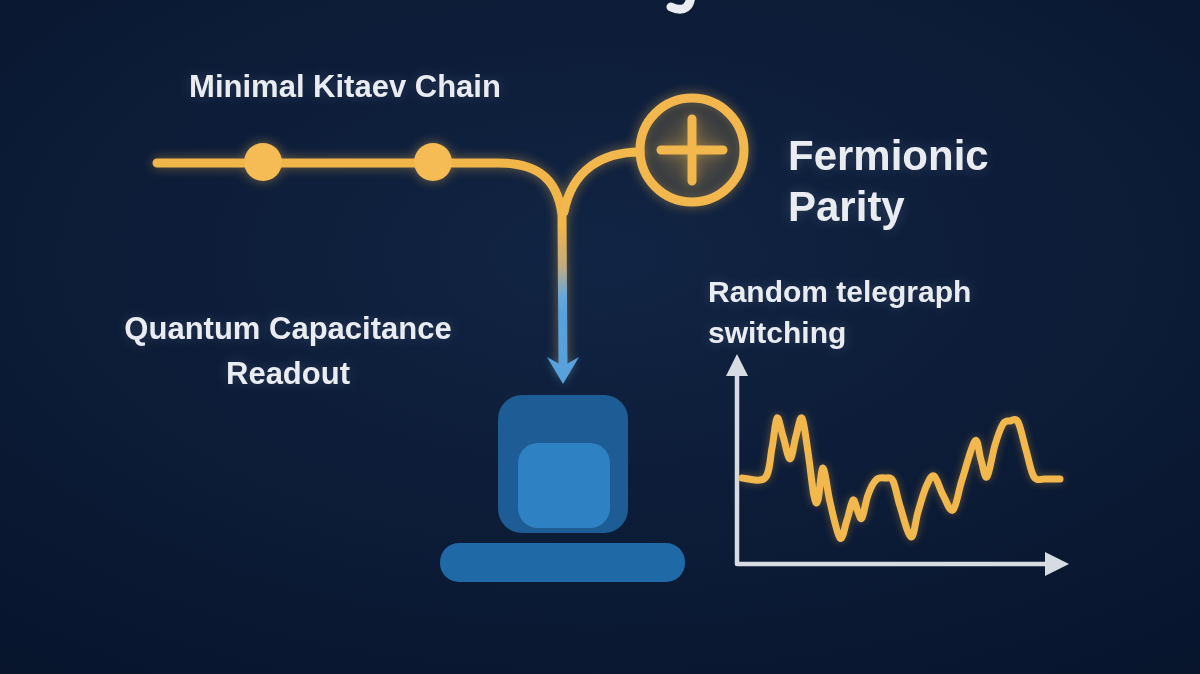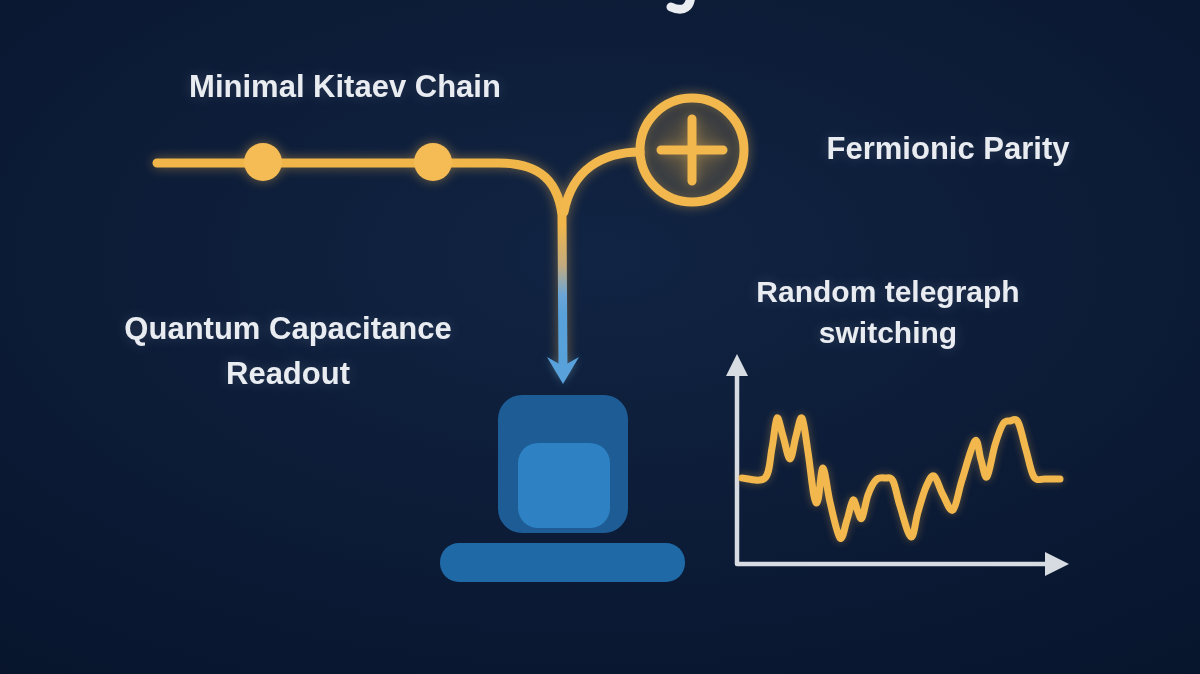--- a/index.html
+++ b/index.html
@@ -8,23 +8,23 @@
     font-family:"Liberation Sans",sans-serif;
     background:radial-gradient(120% 115% at 50% 38%, #112443 0%, #0c1b36 38%, #07142c 70%, #030d1f 100%);
     text-decoration:underline;
   }
   svg.layer{position:absolute;left:0;top:0;}
   .label{
     position:absolute;color:#e9ecf1;font-weight:700;line-height:1.22;
     text-shadow:0 0 14px rgba(220,230,255,0.18);
   }
   .lbl-kitaev{left:130px;top:68px;width:430px;font-size:31px;text-align:center;}
-  .lbl-parity{left:788px;top:130px;width:320px;font-size:31px;text-align:center;}
+  .lbl-parity{left:788px;top:130px;width:320px;font-size:42px;text-align:left;}
   .lbl-readout{left:74px;top:307px;width:428px;font-size:31px;text-align:center;line-height:1.45;}
-  .lbl-telegraph{left:708px;top:272px;width:360px;font-size:30px;text-align:center;line-height:1.35;}
+  .lbl-telegraph{left:708px;top:272px;width:360px;font-size:30px;text-align:left;line-height:1.35;}
   .glow-yellow{filter:drop-shadow(0 0 6px rgba(244,187,80,0.45));}
   .glow-soft{filter:drop-shadow(0 0 4px rgba(244,187,80,0.35));}
   .glow-blue{filter:drop-shadow(0 0 5px rgba(90,162,220,0.35));}
 </style>
 </head>
 <body>
 
 <div class="canvas">
 
   <svg class="layer" width="1200" height="674" viewBox="0 0 1200 674">

